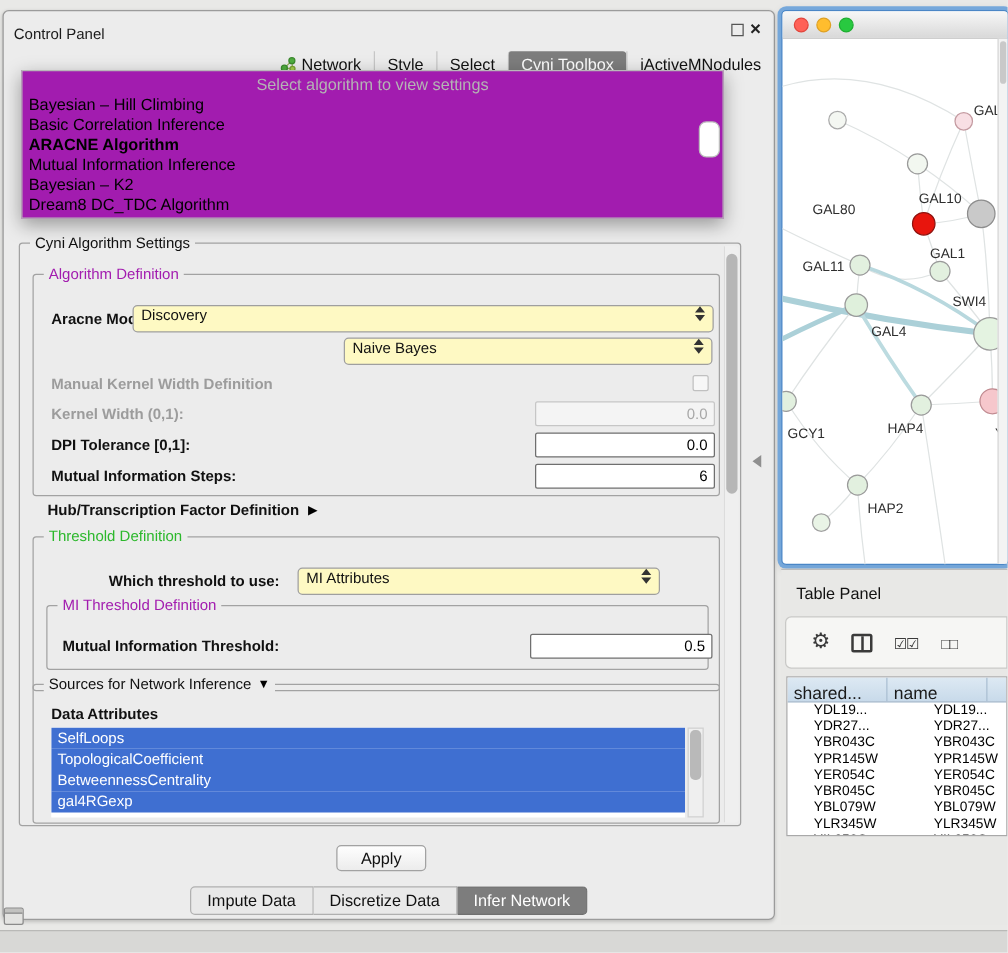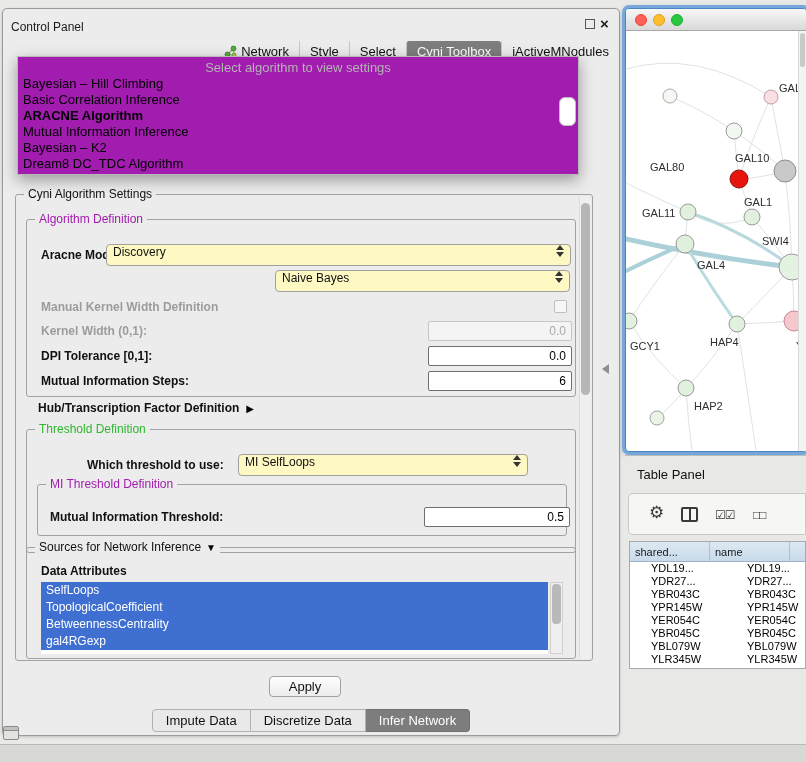--- a/index.html
+++ b/index.html
@@ -98,21 +98,21 @@
   
   #table-panel { left:625px; top:455px; width:181px; height:285px; background:#e8e8e6; border-top:1px solid #bcbcbc; }
   #tp-title { left:12px; top:11px; font-size:13px; color:#111; }
   #tp-toolbar { left:3px; top:37px; width:178px; height:42px; background:#f6f6f4; border:1px solid #c9c9c7; border-radius:5px 0 0 5px; }
   .tbi { position:absolute; font-size:17px; color:#3a3a3a; line-height:17px; }
   .tbi2 { position:absolute; font-size:12px; color:#3a3a3a; letter-spacing:-1px; }
   .colico { position:absolute; width:17px; height:15px; border:2px solid #3a3a3a; border-radius:2px; display:block; }
   .colico i { position:absolute; left:6px; top:0; bottom:0; width:2px; background:#3a3a3a; display:block; }
   #tp-table { left:4px; top:85px; width:177px; height:128px; background:#fff; border:1px solid #a9a9a9; overflow:hidden; }
   #tp-head { display:flex; height:20px; background:linear-gradient(#dde9f3,#c8daea); border-bottom:1px solid #9db3c7; }
-  .th { font-size:11px; padding:4px 0 0 5px; border-right:1px solid #aabfd2; color:#1a1a1a; white-space:nowrap; overflow:hidden; flex:none; }
+  .th { font-size:14px; padding:4px 0 0 5px; border-right:1px solid #aabfd2; color:#1a1a1a; white-space:nowrap; overflow:hidden; flex:none; }
   .trow { display:flex; height:13px; }
   .td { font-size:11px; line-height:13px; padding-left:5px; white-space:nowrap; overflow:hidden; flex:none; color:#000;margin-left:16px; }
 
   
   #splitter-handle { left:602px; top:364px; width:0; height:0;
     border-top:5px solid transparent; border-bottom:5px solid transparent; border-right:7px solid #8f8f8f; }
   #mini-icon { left:3px; top:726px; width:16px; height:14px; border:1px solid #8a8a8a; background:#e3e3e1; border-radius:2px; }
   #mini-icon i { display:block; height:4px; background:#c2c2c0; border-bottom:1px solid #8a8a8a; }
   #bottom-strip { left:0; top:744px; width:806px; height:18px; background:#d8d8d6; border-top:1px solid #b9b9b7; }
 </style>
@@ -208,21 +208,21 @@
       <span class="tri-glyph">▶</span>
     </div>
 
     <div id="threshold-group" class="group">
       <span class="gtitle green">
           <span>Threshold Definition</span>
         </span>
 
       <span class="lbl" style="left:60px;top:28px">Which threshold to use:</span>
       <div class="combo" style="left:211px;top:24px;width:290px">
-        <span class="combo-val">MI SelfLoops</span>
+        <span class="combo-val">MI Attributes</span>
         <span class="combo-arrows">
             <i class="tri-up"></i>
             <i class="tri-dn"></i>
           </span>
       </div>
 
       <div id="mi-group" class="group">
         <span class="gtitle blue">
             <span>MI Threshold Definition</span>
           </span>

